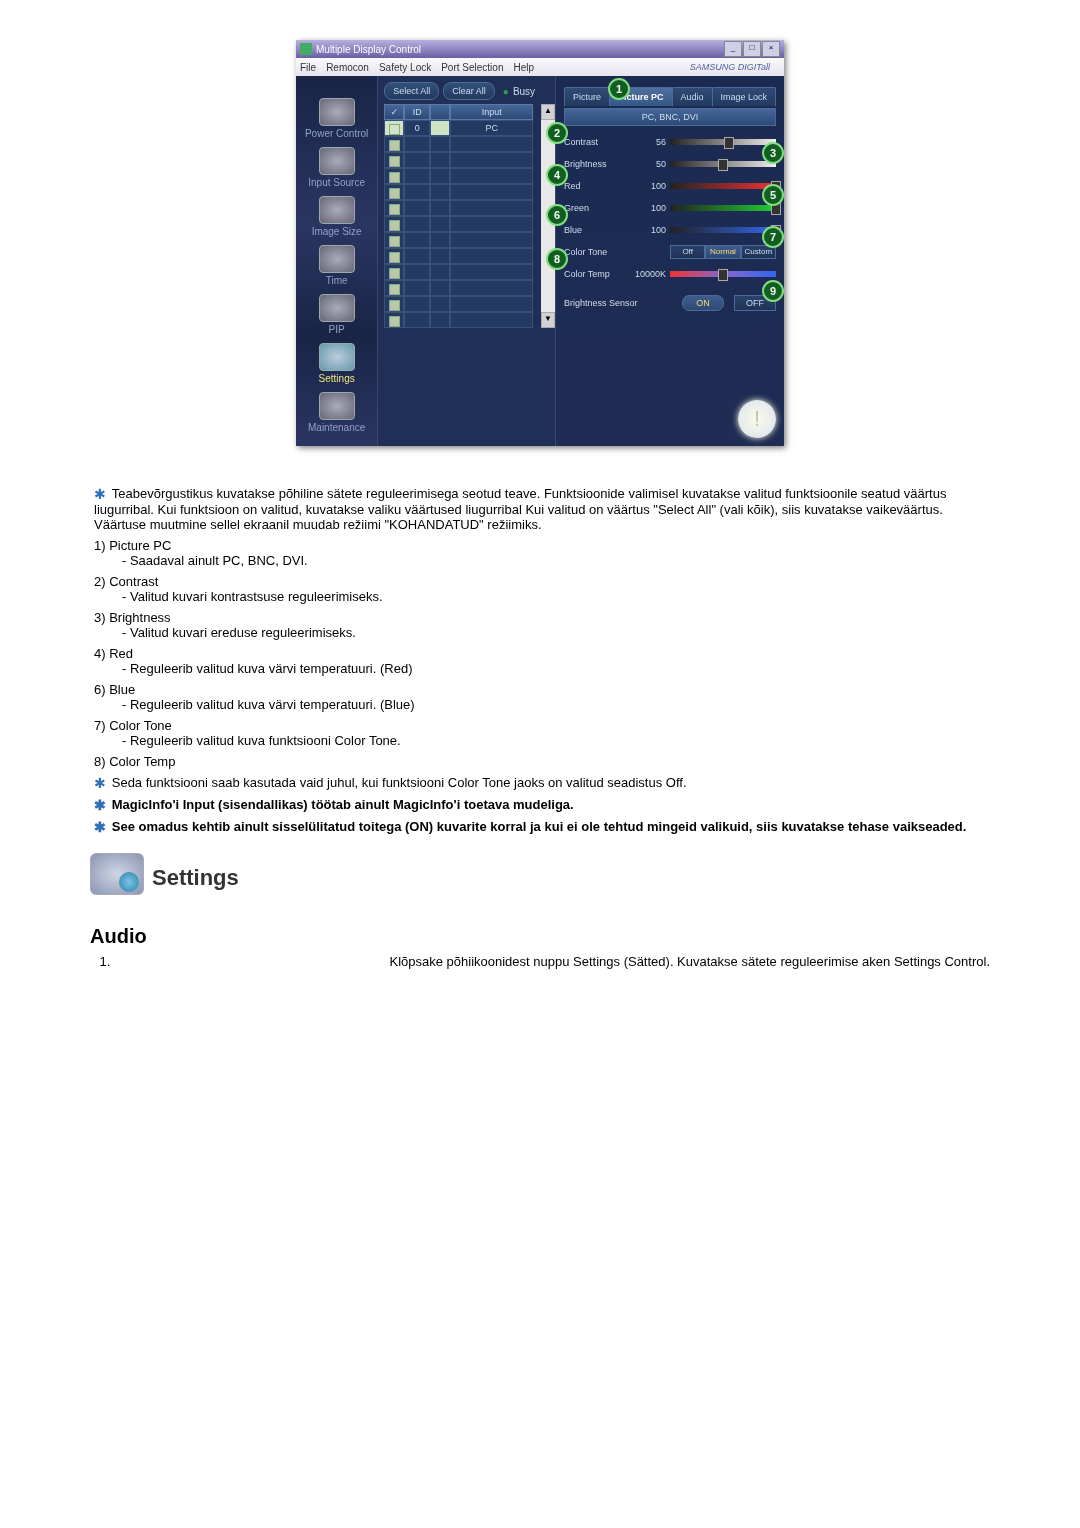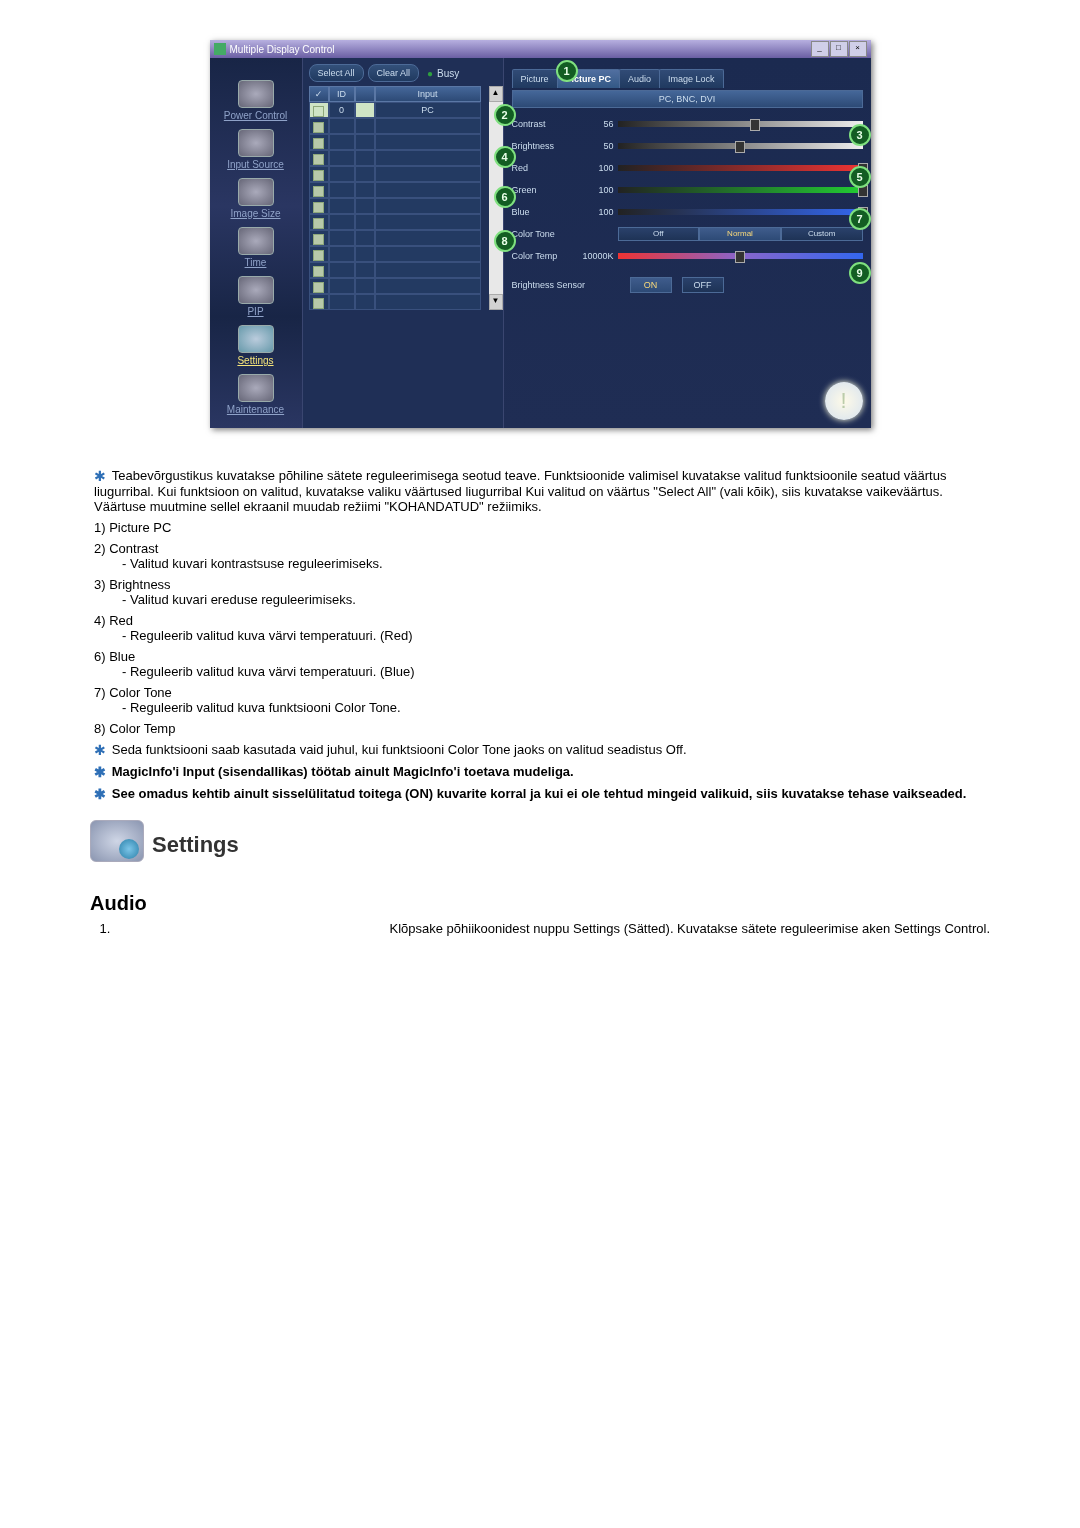--- a/index.html
+++ b/index.html
@@ -1,31 +1,31 @@
 <!DOCTYPE html>
 <html><head>
 <meta charset="utf-8">
 <style>
 body { font-family: Arial, Helvetica, sans-serif; font-size: 13px; color: #000; margin: 0; background: #fff; }
 .page { width: 900px; margin: 0 auto; padding: 40px 20px; }
 
-.app-win { width: 661px; margin: 0 auto 40px auto; box-shadow: 2px 2px 6px rgba(0,0,0,.5); }
+.app-win { width: 488px; margin: 0 auto 40px auto; box-shadow: 2px 2px 6px rgba(0,0,0,.5); }
 .titlebar { height: 18px; background: linear-gradient(#b7b0e0, #6a5fa3); color: #fff; font-size: 10px; display: flex; align-items: center; padding: 0 4px; }
 .titlebar .icon { width: 12px; height: 12px; background: #4a6; margin-right: 4px; display: inline-block; }
 .titlebar .spacer { flex: 1; }
 .win-btn { width: 16px; height: 14px; background: #d0cfe8; margin-left: 1px; display: inline-block; border: 1px solid #888; font-size: 8px; text-align: center; line-height: 12px; color: #000; }
 
 .menubar { height: 18px; background: linear-gradient(#fafafa, #e6e4ef); font-size: 10px; display: flex; align-items: center; padding: 0 4px; color: #333; }
 .menubar span { margin-right: 10px; }
 .menubar .brand { margin-left: auto; color: #5060a0; font-style: italic; font-size: 9px; }
 
 .app-body { display: flex; background: linear-gradient(#1b2a50, #1f2d54); height: 370px; }
 
 .sidebar { width: 92px; background: linear-gradient(#182546, #2a3662 40%, #182546 70%, #2a3662); padding-top: 18px; }
-.sb-item { text-align: center; color: #8fa2c8; font-size: 10px; margin-bottom: 4px; cursor: pointer; padding-bottom: 4px; text-decoration: underline; }
+.sb-item { text-align: center; color: #8fa2c8; font-size: 10px; margin-bottom: 4px; cursor: pointer; padding-bottom: 4px; }
 .sb-item.active { color: #f5e47a; }
 .sb-icon { width: 34px; height: 26px; margin: 4px auto 2px auto; border-radius: 4px; background: radial-gradient(#aab,#667); border: 1px solid #9aa; }
 .sb-item.active .sb-icon { background: radial-gradient(#bcd,#69a); }
 
 .center-col { width: 200px; background: #1f2f56; border-left: 1px solid #3a4670; border-right: 1px solid #3a4670; }
 .btn-row { display: flex; gap: 4px; padding: 6px 6px 4px; align-items: center; }
 .pill { height: 16px; border-radius: 8px; background: linear-gradient(#33507a,#203a60); border: 1px solid #4c6a97; color: #cde; font-size: 9px; padding: 0 8px; line-height: 16px; }
 .busy { color: #cde; font-size: 10px; margin-left: 4px; }
 .busy::before { content: '●'; color: #2e9f3f; margin-right: 4px; }
 
@@ -57,21 +57,21 @@
 .slider.rb { background: linear-gradient(90deg,#e33 0%,#8866cc 50%,#36e 100%); }
 .slider .thumb { position: absolute; top: -2px; width: 8px; height: 10px; background: #333; border: 1px solid #aaa; transform: translateX(-50%); }
 
 .seg { flex: 1; display: flex; height: 14px; }
 .seg div { flex: 1; background: linear-gradient(#2a416b,#1e3356); border: 1px solid #4c6a97; font-size: 8px; color: #cde; text-align: center; line-height: 12px; }
 .seg div.on { background: linear-gradient(#3f5c8c,#2d4a76); color: #f8d97b; }
 
 .bsensor { display: flex; align-items: center; margin-top: 10px; height: 18px; }
 .bsensor .lbl { color: #cde; font-size: 9px; width: 108px; }
 .onoff { width: 40px; height: 14px; font-size: 9px; text-align: center; line-height: 14px; border: 1px solid #4c6a97; margin-left: 10px; }
-.on-btn { background: linear-gradient(#3f5c8c,#2d4a76); color: #f8d97b; }
+.on-btn { background: linear-gradient(#3f5c8c,#2d4a76); color: #f8d97b; border-radius: 7px; }
 .off-btn { background: linear-gradient(#2a416b,#1e3356); color: #cde; }
 
 .marker { position: absolute; width: 18px; height: 18px; border: 2px solid #7fe07f; border-radius: 50%; background: #135d23; color: #e9ffe9; font-size: 11px; font-weight: bold; text-align: center; line-height: 18px; }
 
 .footer-icon { position: absolute; bottom: 8px; right: 8px; width: 38px; height: 38px; border-radius: 50%; background: radial-gradient(#fefae8,#d6e2f0); box-shadow: 0 0 6px #ffd; }
 .footer-icon::after { content: '!'; display: block; text-align: center; font-size: 22px; color: #bca; line-height: 38px; }
 
 
 .doc-list { margin: 0 0 0 4px; padding: 0; }
 .star { color: #2e6fb6; font-size: 14px; padding-right: 6px; vertical-align: top; }
@@ -94,20 +94,28 @@
 
     <div class="titlebar">
       <span class="icon"></span>
       <span>Multiple Display Control</span>
       <span class="spacer"></span>
       <span class="win-btn">_</span>
       <span class="win-btn">□</span>
       <span class="win-btn">×</span>
     </div>
 
+    <div class="menubar">
+      <span>File</span>
+      <span>Remocon</span>
+      <span>Safety Lock</span>
+      <span>Port Selection</span>
+      <span>Help</span>
+      <span class="brand">SAMSUNG DIGITall</span>
+    </div>
 
     <div class="app-body">
 
       <div class="sidebar">
         <div class="sb-item"><div class="sb-icon"></div><span>Power Control</span></div>
         <div class="sb-item"><div class="sb-icon"></div><span>Input Source</span></div>
         <div class="sb-item"><div class="sb-icon"></div><span>Image Size</span></div>
         <div class="sb-item"><div class="sb-icon"></div><span>Time</span></div>
         <div class="sb-item"><div class="sb-icon"></div><span>PIP</span></div>
         <div class="sb-item active"><div class="sb-icon"></div><span>Settings</span></div>
@@ -319,21 +327,21 @@
         <div class="marker" style="top:204px; right:0">9</div>
 
         <div class="footer-icon"></div>
       </div>
     </div>
   </div>
 
   <div class="doc-list">
     <div class="dli"><span class="star">✱</span><span>Teabevõrgustikus kuvatakse põhiline sätete reguleerimisega seotud teave. Funktsioonide valimisel kuvatakse valitud funktsioonile seatud väärtus liugurribal. Kui funktsioon on valitud, kuvatakse valiku väärtused liugurribal Kui valitud on väärtus "Select All" (vali kõik), siis kuvatakse vaikeväärtus. Väärtuse muutmine sellel ekraanil muudab režiimi "KOHANDATUD" režiimiks.</span></div>
 
-    <div class="dli"><span>1)</span> <span>Picture PC</span></div>
+    <div class="dli"><span>1)</span> <span>Picture PC</span><span class="sub">- Saadaval ainult PC, BNC, DVI.</span></div>
     <div class="dli"><span>2)</span> <span>Contrast</span><span class="sub">- Valitud kuvari kontrastsuse reguleerimiseks.</span></div>
     <div class="dli"><span>3)</span> <span>Brightness</span><span class="sub">- Valitud kuvari ereduse reguleerimiseks.</span></div>
     <div class="dli"><span>4)</span> <span>Red</span><span class="sub">- Reguleerib valitud kuva värvi temperatuuri. (Red)</span></div>
     <div class="dli"><span>6)</span> <span>Blue</span><span class="sub">- Reguleerib valitud kuva värvi temperatuuri. (Blue)</span></div>
     <div class="dli"><span>7)</span> <span>Color Tone</span><span class="sub">- Reguleerib valitud kuva funktsiooni Color Tone.</span></div>
     <div class="dli"><span>8)</span> <span>Color Temp</span></div>
 
     <div class="dli"><span class="star">✱</span><span>Seda funktsiooni saab kasutada vaid juhul, kui funktsiooni Color Tone jaoks on valitud seadistus Off.</span></div>
 
 

